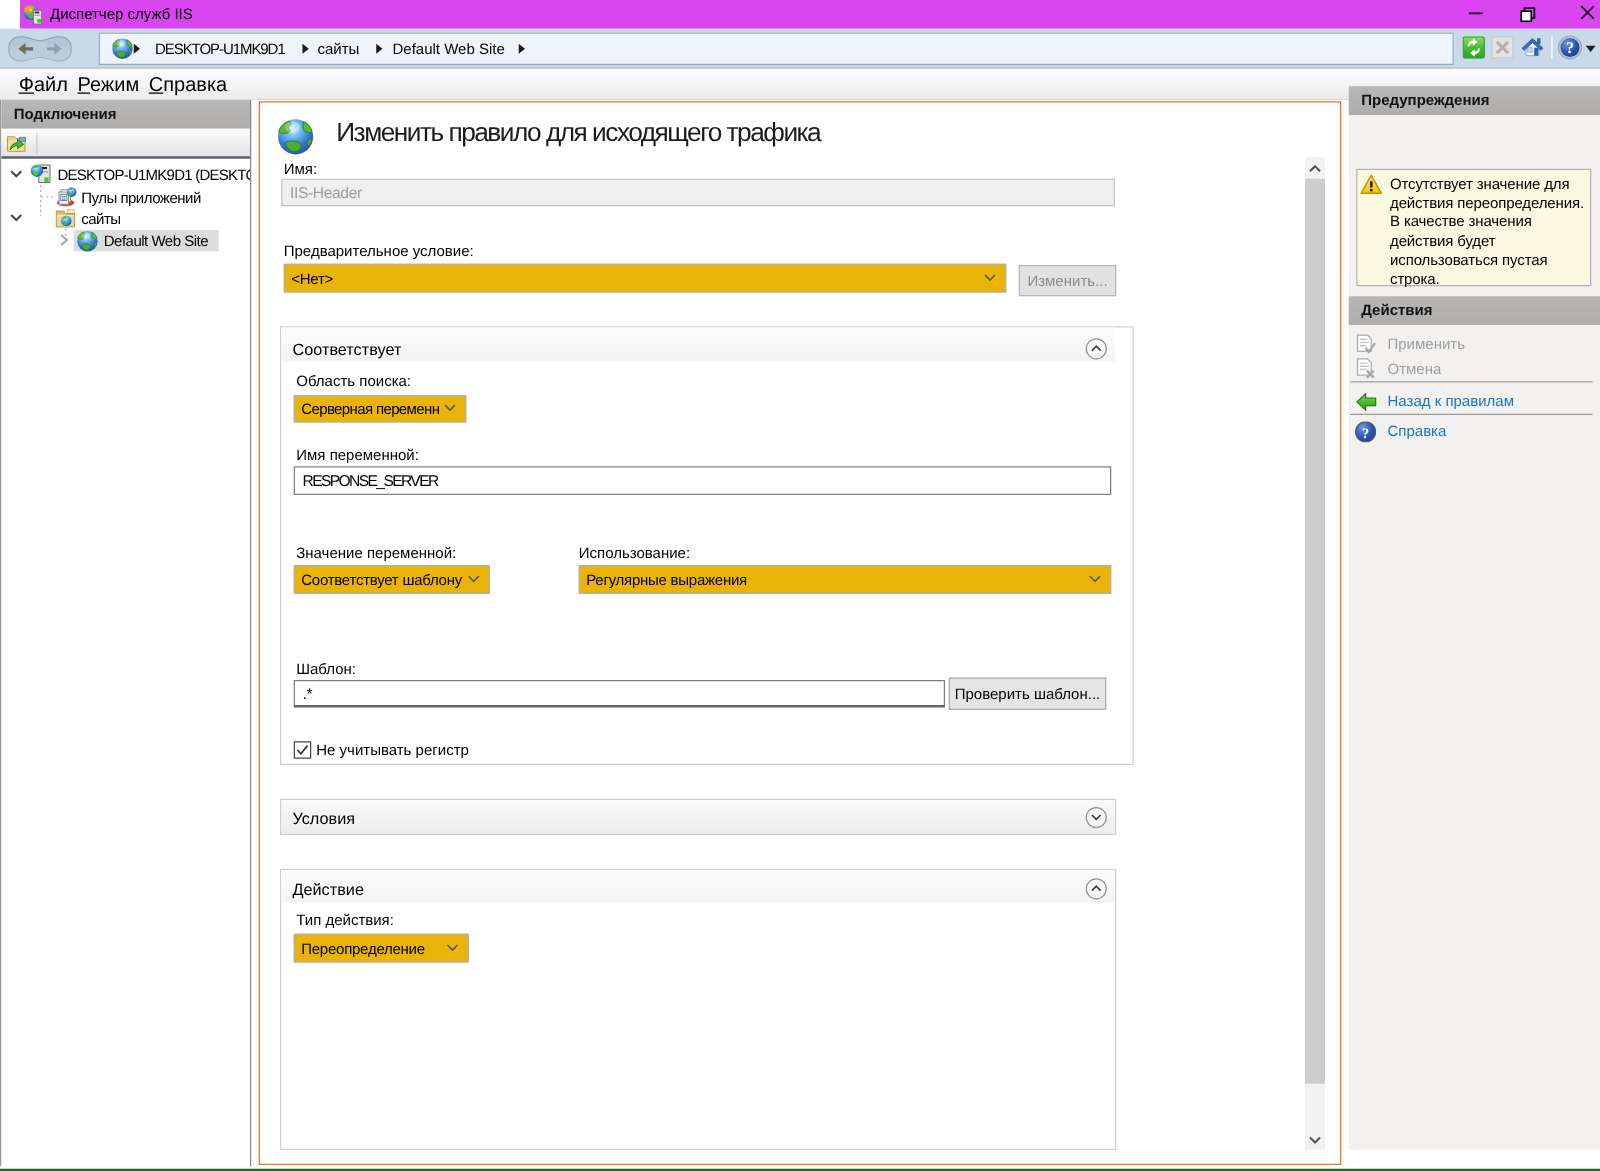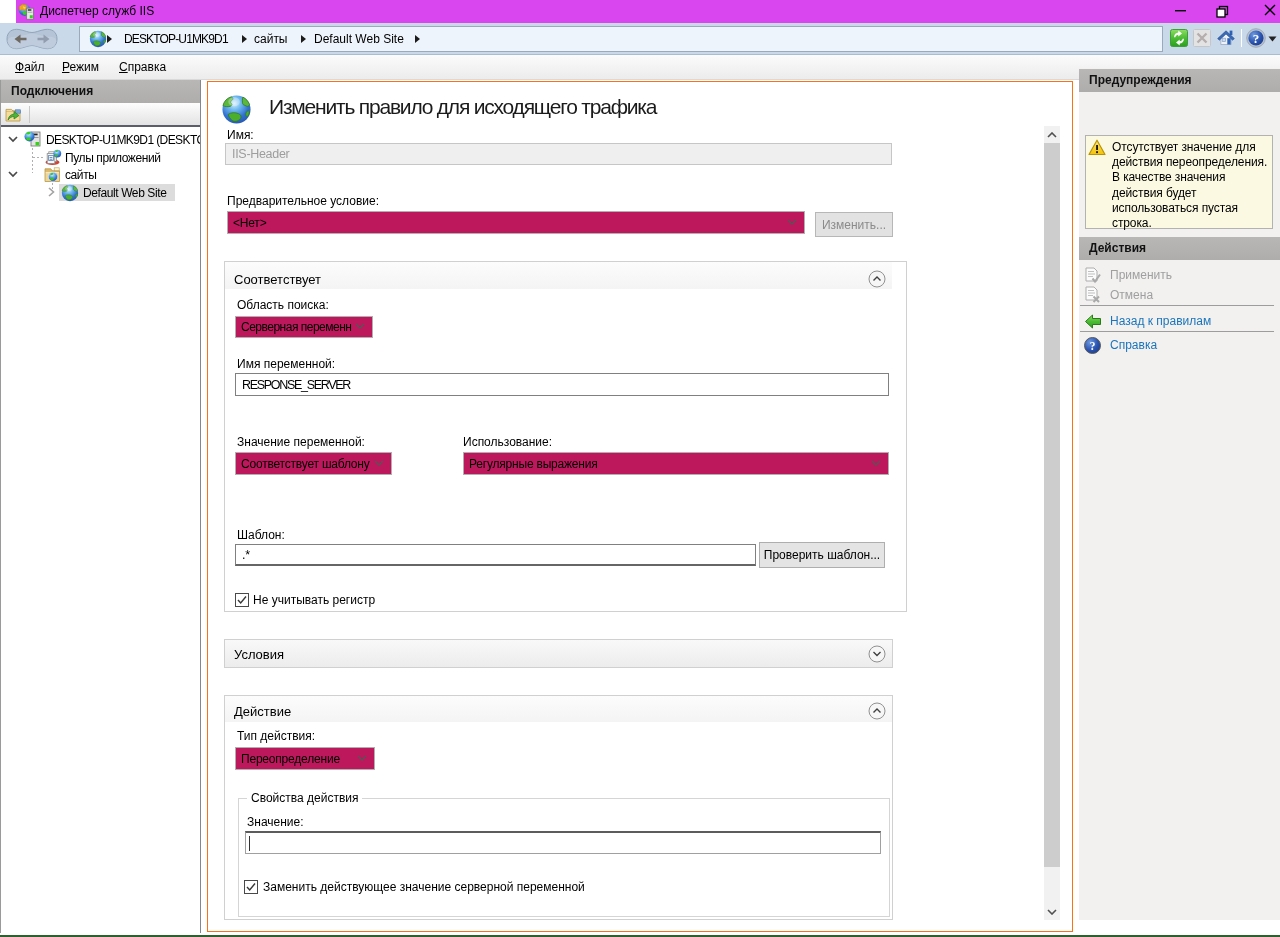--- a/index.html
+++ b/index.html
@@ -5,34 +5,34 @@
 *{margin:0;padding:0;box-sizing:border-box}
 html,body{width:1280px;height:937px;overflow:hidden}
 body{font-family:"Liberation Sans",sans-serif;background:#fff;position:relative;font-size:12px;color:#000}
 .abs{position:absolute}
 
 #titlebar{left:16px;top:0;width:1280px;height:23px;background:#d946ef}
 #title-text{left:24px;top:4px;font-size:12px;color:#000}
 #addrbar{left:0;top:23px;width:1280px;height:32px;background:#c9d9ea;border-bottom:1px solid #a8bcd2}
 #crumbbox{left:79px;top:3px;width:1084px;height:26px;background:#eef4fb;border:1px solid #9aaabb;font-size:12px}
 #menubar{left:0;top:55px;width:1280px;height:25px;background:linear-gradient(#fbfbfb,#ececec);border-bottom:1px solid #d9d9d9}
-.menuitem{position:absolute;top:5px;font-size:12px;color:#000}
+.menuitem{position:absolute;top:5px;font-size:16px;color:#000}
 .u{text-decoration:underline}
 
 #leftpanel{left:0;top:80px;width:201px;height:853px;background:#fff;border-right:1px solid #828790;border-left:1px solid #9a9a9a;overflow:hidden}
 .panelhdr{height:23px;background:linear-gradient(#b8b7b6,#aeadac);color:#111;font-weight:bold;font-size:12px;line-height:23px;padding-left:10px}
 #lefttoolbar{left:0;top:23px;width:200px;height:24px;background:linear-gradient(#fdfdfd,#e3e3e3);border-bottom:2px solid #5b5d6b}
 #contentpanel{left:207px;top:81px;width:866px;height:851px;background:#fff;border:1px solid #f97316}
 #rightpanel{left:1079px;top:68px;width:201px;height:852px;background:#f2f1f0}
 #greenline{left:0;top:935px;width:1280px;height:2px;background:#2e5f2e}
 
 .treerow{position:absolute;height:17px;font-size:12px;display:flex;align-items:center;white-space:nowrap;letter-spacing:-0.4px}
 
 .lbl{position:absolute;font-size:12px;color:#000;white-space:nowrap}
-.combo{position:absolute;background:#be185d;border:1px solid #b0b0b0;font-size:12px;letter-spacing:-0.2px;color:#000;display:flex;align-items:center;padding-left:5px;white-space:nowrap;overflow:hidden}
+.combo{position:absolute;background:#eab308;border:1px solid #b0b0b0;font-size:12px;letter-spacing:-0.2px;color:#000;display:flex;align-items:center;padding-left:5px;white-space:nowrap;overflow:hidden}
 .combo .car{position:absolute;right:7px;top:50%;margin-top:-4px}
 .tinput{position:absolute;background:#fff;border:1px solid #808080;font-size:12.5px;color:#000;display:flex;align-items:center;padding-left:6px;letter-spacing:-0.3px}
 .groupbox{position:absolute;border:1px solid #d0d0d0;background:#fff}
 .grouphdr{position:absolute;left:9px;top:9px;font-size:13px;color:#000}
 .cb{position:absolute;width:14px;height:14px;background:#fff;border:1px solid #494949}
 .cbt{position:absolute;font-size:12px;color:#000;white-space:nowrap}
 
 .ybox{position:absolute;background:#fbf9e1;border:1px solid #b2b2b2;font-size:12px;color:#000;letter-spacing:-0.1px}
 .acticon{position:absolute;left:5px;width:17px;height:17px}
 .acttext{position:absolute;left:31px;font-size:12px;white-space:nowrap}
@@ -284,33 +284,20 @@
     <svg class="abs" style="left:643px;top:6px" width="18" height="18" viewBox="0 0 18 18">
       <circle cx="9" cy="9" r="8" fill="#f6f6f6" stroke="#919191"></circle>
       <path d="M5.5 10.5 L9 7 L12.5 10.5" fill="none" stroke="#404040" stroke-width="1.4"></path>
     </svg>
     <div class="lbl" style="left:12px;top:33px">Тип действия:</div>
     <div class="combo" style="left:10px;top:51px;width:140px;height:23px">Переопределение
       <svg class="car" width="10" height="6" viewBox="0 0 10 6">
           <path d="M1 1 L5 5 L9 1" fill="none" stroke="#555" stroke-width="1.3"></path>
         </svg>
     </div>
-    <div class="abs" style="left:13px;top:102px;width:652px;height:119px;border:1px solid #d5d5d5">
-      <div class="abs" style="left:8px;top:-8px;background:#fff;padding:0 4px;font-size:12px">Свойства действия</div>
-      <div class="lbl" style="left:8px;top:16px">Значение:</div>
-      <div class="tinput" style="left:6px;top:32px;width:636px;height:23px;border:1px solid #a0a0a0;border-top:2px solid #5c5c5c">
-        <div style="width:1px;height:15px;background:#333;margin-left:-3px"></div>
-      </div>
-      <div class="cb" style="left:5px;top:81px">
-        <svg width="12" height="12" viewBox="0 0 12 12">
-            <path d="M2 6 L4.7 9 L10 2.5" fill="none" stroke="#373737" stroke-width="1.4"></path>
-          </svg>
-      </div>
-      <div class="cbt" style="left:24px;top:81px">Заменить действующее значение серверной переменной</div>
-    </div>
   </div>
 
   <div class="abs" style="left:836px;top:44px;width:16px;height:794px;background:#f1f1f1">
     <svg class="abs" style="left:3px;top:6px" width="10" height="6" viewBox="0 0 10 6">
         <path d="M1 5 L5 1 L9 5" fill="none" stroke="#505050" stroke-width="1.6"></path>
       </svg>
     <div class="abs" style="left:0;top:17px;width:16px;height:724px;background:#cdcdcd"></div>
     <svg class="abs" style="left:3px;top:783px" width="10" height="6" viewBox="0 0 10 6">
         <path d="M1 1 L5 5 L9 1" fill="none" stroke="#505050" stroke-width="1.6"></path>
       </svg>

